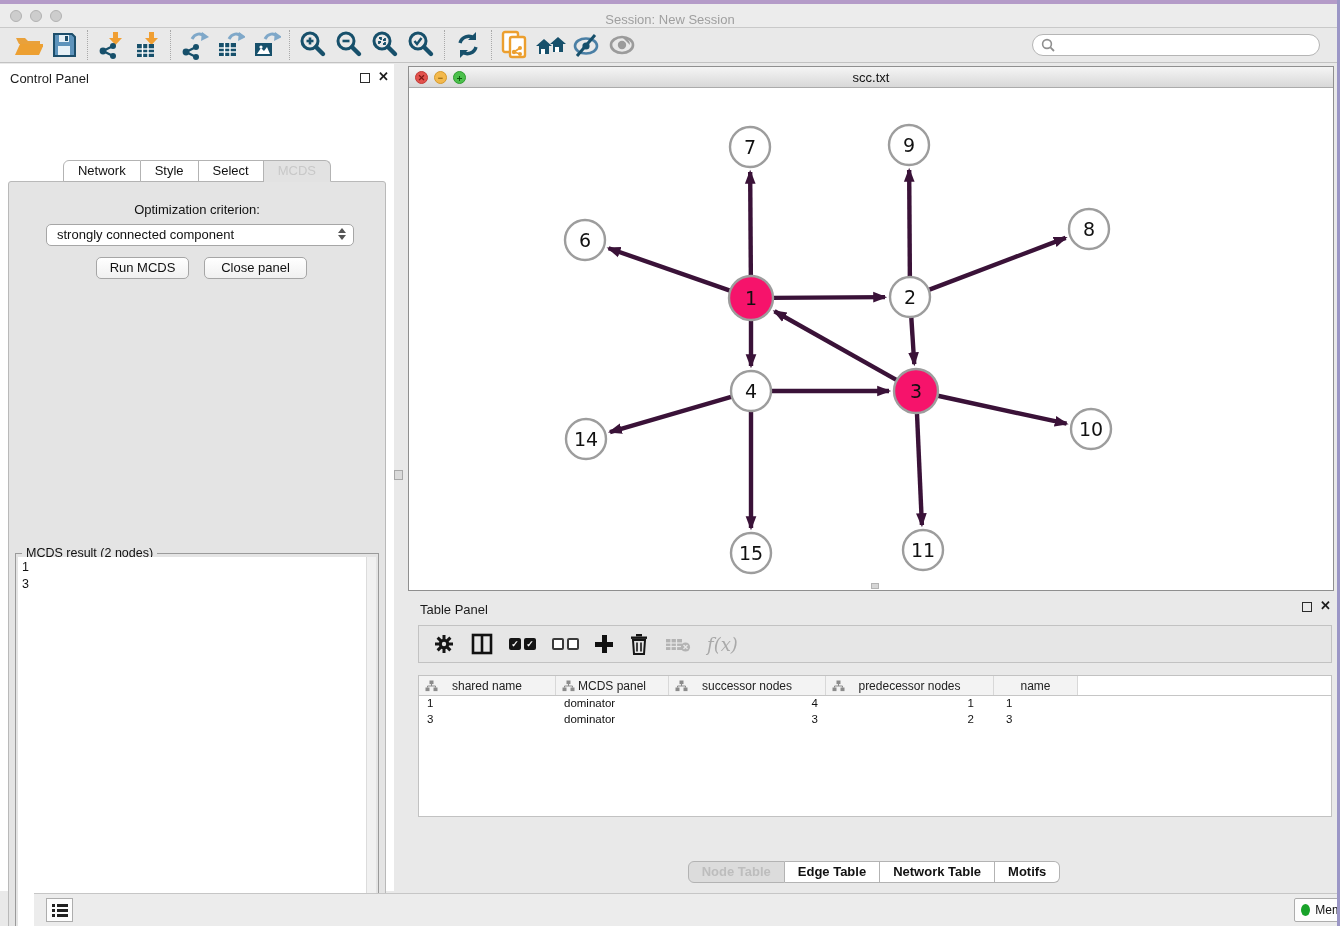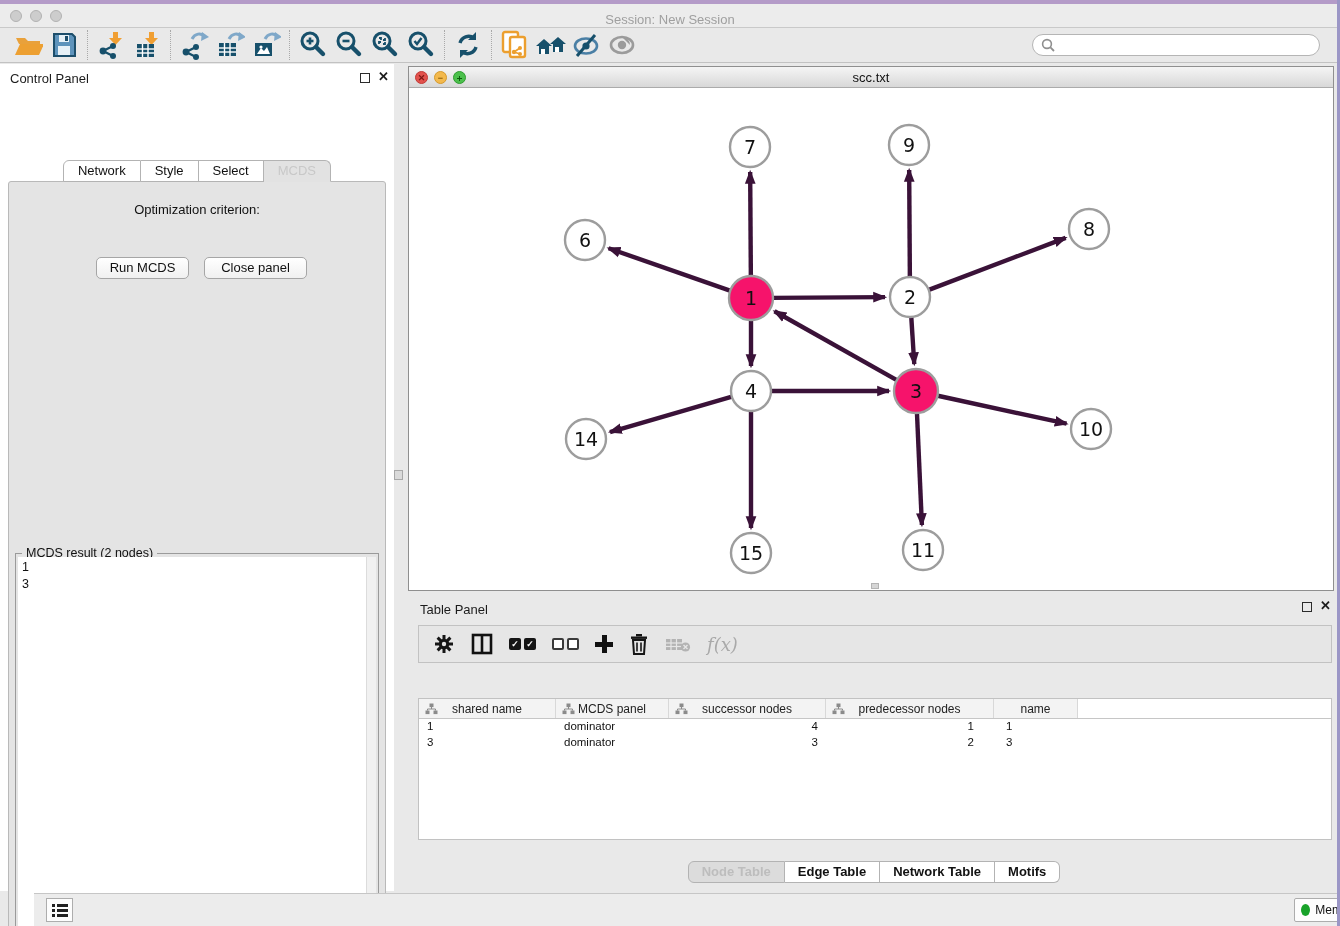--- a/index.html
+++ b/index.html
@@ -61,21 +61,21 @@
   .tp-icon { display:flex; align-items:center; justify-content:center; height:30px; }
   .checkpair { display:flex; gap:3px; }
   .chk { width:12px; height:12px; border-radius:2px; }
   .chk.on { background:#151515; color:#fff; font-size:9px; font-weight:bold; line-height:12px; text-align:center; }
   .chk.off { border:2px solid #3a3a3a; background:#fff; }
   .plus-icon { position:relative; width:18px; height:18px; }
   .plus-icon:before, .plus-icon:after { content:""; position:absolute; background:#111; }
   .plus-icon:before { left:7px; top:0; width:5px; height:18px; }
   .plus-icon:after { left:0; top:7px; width:18px; height:5px; }
   .fx { font-family:"DejaVu Serif", serif; font-style:italic; font-size:18px; color:#a9a9a9; }
-  .table-box { position:absolute; left:10px; top:80px; width:914px; height:142px; background:#fff; border:1px solid #c2c2c2;margin-top:23px; }
+  .table-box { position:absolute; left:10px; top:80px; width:914px; height:142px; background:#fff; border:1px solid #c2c2c2; }
   .thead { display:flex; height:20px; background:#f3f3f3; border-bottom:1px solid #c6c6c6; }
   .th { position:relative; border-right:1px solid #d8d8d8; font-size:12px; color:#222; display:flex; align-items:center; justify-content:center; }
   .th .shared-ic { position:absolute; left:6px; top:4px; }
   .trow { display:flex; height:16px; font-size:11.5px; color:#111; }
   .td { padding:1px 8px 0 8px; overflow:hidden; white-space:nowrap; }
   .num-r { text-align:right; }
   .tp-tabs { position:absolute; left:0; top:266px; width:100%; display:flex; justify-content:center; }
   .tp-tab { height:22px; line-height:20px; padding:0 13px; font-size:13px; font-weight:bold; background:#fff; border:1px solid #b3b3b3; border-left:none; color:#111; }
   .tp-tab:first-child { border-left:1px solid #b3b3b3; border-radius:6px 0 0 6px; }
   .tp-tab.last { border-radius:0 6px 6px 0; }
@@ -260,20 +260,27 @@
     <span class="close-x" style="left:378px">✕</span>
   </div>
   <div class="cp-tabs">
     <div class="cp-tab">Network</div>
     <div class="cp-tab">Style</div>
     <div class="cp-tab">Select</div>
     <div class="cp-tab last active">MCDS</div>
   </div>
   <div class="cp-body">
     <div class="opt-label">Optimization criterion:</div>
+    <div class="combo">
+      <span>strongly connected component</span>
+      <span class="steppers">
+          <span class="tri-up"></span>
+          <span class="tri-dn"></span>
+        </span>
+    </div>
     <div class="btn" style="left:87px; width:93px">Run MCDS</div>
     <div class="btn" style="left:195px; width:103px">Close panel</div>
     <div class="fieldset">
       <span class="legend">MCDS result (2 nodes)</span>
       <div class="result-area">
         <div>1</div>
         <div>3</div>
       </div>
       <div class="result-scroll"></div>
     </div>

